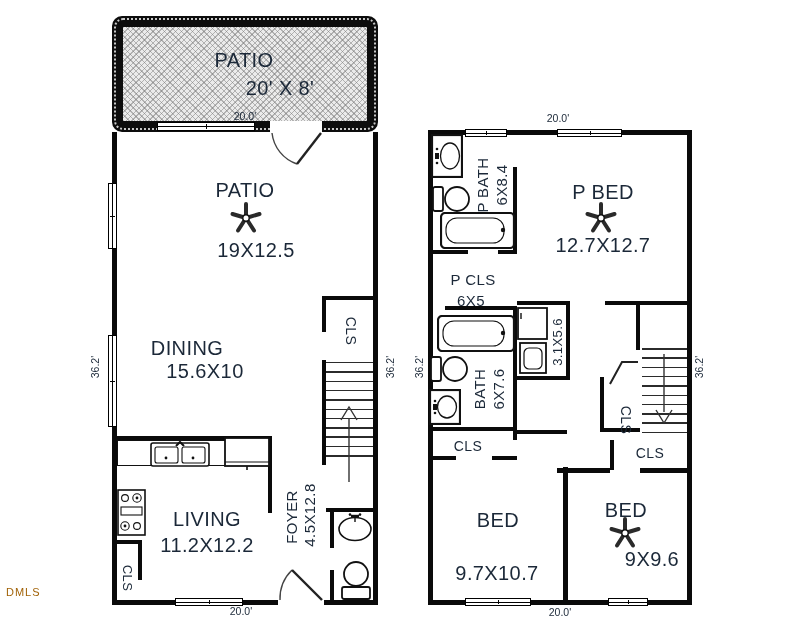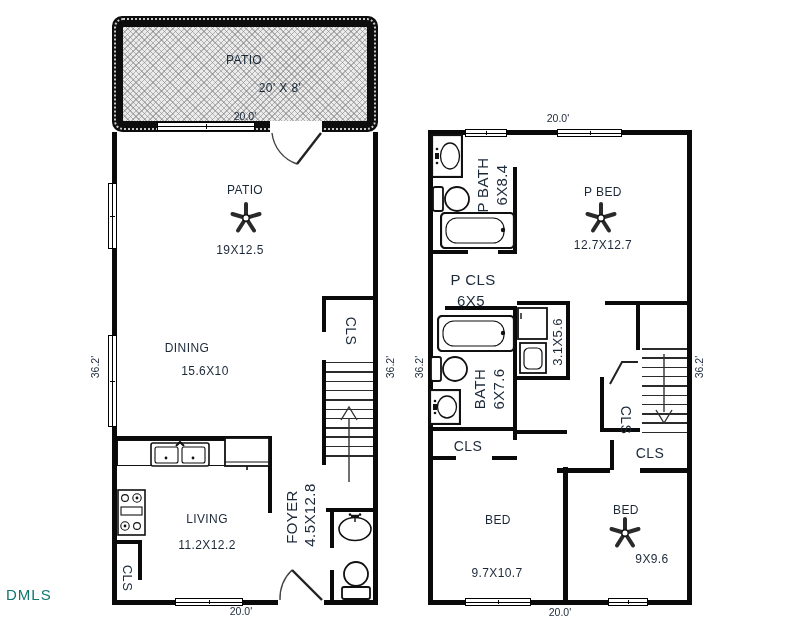--- a/index.html
+++ b/index.html
@@ -2,27 +2,27 @@
 <html><head>
 <meta charset="utf-8">
 <style>
   html,body{margin:0;padding:0;background:#fff;}
   .plan{position:relative;width:800px;height:624px;background:#fff;overflow:hidden;
         font-family:"Liberation Sans",sans-serif;color:#1b2838;}
   .wall{position:absolute;background:#0a0a0a;}
   .gap{position:absolute;background:#fff;}
   .lbl{position:absolute;transform:translate(-50%,-50%);white-space:nowrap;
        font-size:15px;letter-spacing:.4px;line-height:1;}
-  .fs16{font-size:12px;}
+  .fs16{font-size:20px;}
   .fs14{font-size:14px;}
   .fs13{font-size:13px;}
   .fs11{font-size:10.5px;letter-spacing:0;}
   .rccw{transform:translate(-50%,-50%) rotate(-90deg);}
   .rcw{transform:translate(-50%,-50%) rotate(90deg);}
-  .watermark{position:absolute;left:6px;top:586px;font-size:15px;letter-spacing:1px;color:#0f766e;}
+  .watermark{position:absolute;left:6px;top:586px;font-size:11px;letter-spacing:1px;color:#a16207;}
   .patio{position:absolute;left:112px;top:16px;width:266px;height:116px;box-sizing:border-box;
          border:11px solid #0d0d0d;border-radius:10px;background-color:#ebebeb;background-clip:padding-box;
          background-image:
            repeating-linear-gradient(45deg,rgba(120,120,120,.5) 0 1px,transparent 1px 4px),
            repeating-linear-gradient(135deg,rgba(120,120,120,.5) 0 1px,transparent 1px 4px);}
   .rail{position:absolute;left:114px;top:18px;width:262px;height:112px;box-sizing:border-box;
         border:2px dotted #c9c9c9;border-radius:9px;pointer-events:none;}
   .win{position:absolute;background:#fff;border:1px solid #000;box-sizing:border-box;}
   .win-h::before{content:"";position:absolute;left:0;right:0;top:50%;margin-top:-0.5px;height:1px;background:#000;}
   .win-h::after{content:"";position:absolute;left:50%;top:1px;bottom:1px;width:1px;background:#000;}
@@ -125,21 +125,21 @@
     <svg class="fix" style="left:228px;top:200px;" width="36" height="36">
       <g stroke="#2a2a2a" stroke-width="4" stroke-linecap="round">
         <line x1="18" y1="18" x2="18" y2="4"></line>
           <line x1="18" y1="18" x2="31.5" y2="14"></line>
         <line x1="18" y1="18" x2="26" y2="30.5"></line>
           <line x1="18" y1="18" x2="10" y2="30.5"></line>
         <line x1="18" y1="18" x2="4.5" y2="14"></line>
       </g>
       <circle cx="18" cy="18" r="3.2" fill="#fff" stroke="#111" stroke-width="1.4"></circle>
     </svg>
-    <span class="lbl fs16" style="left:240px;top:250px;">19X12.5</span>
+    <span class="lbl fs16" style="left:256px;top:250px;">19X12.5</span>
 
     <span class="lbl fs16" style="left:187px;top:348px;">DINING</span>
     <span class="lbl fs16" style="left:205px;top:371px;">15.6X10</span>
 
     <span class="lbl fs16" style="left:207px;top:519px;">LIVING</span>
     <span class="lbl fs16" style="left:207px;top:545px;">11.2X12.2</span>
 
     <span class="lbl rccw" style="left:291px;top:517px;">FOYER</span>
     <span class="lbl rccw" style="left:309px;top:515px;">4.5X12.8</span>
 

